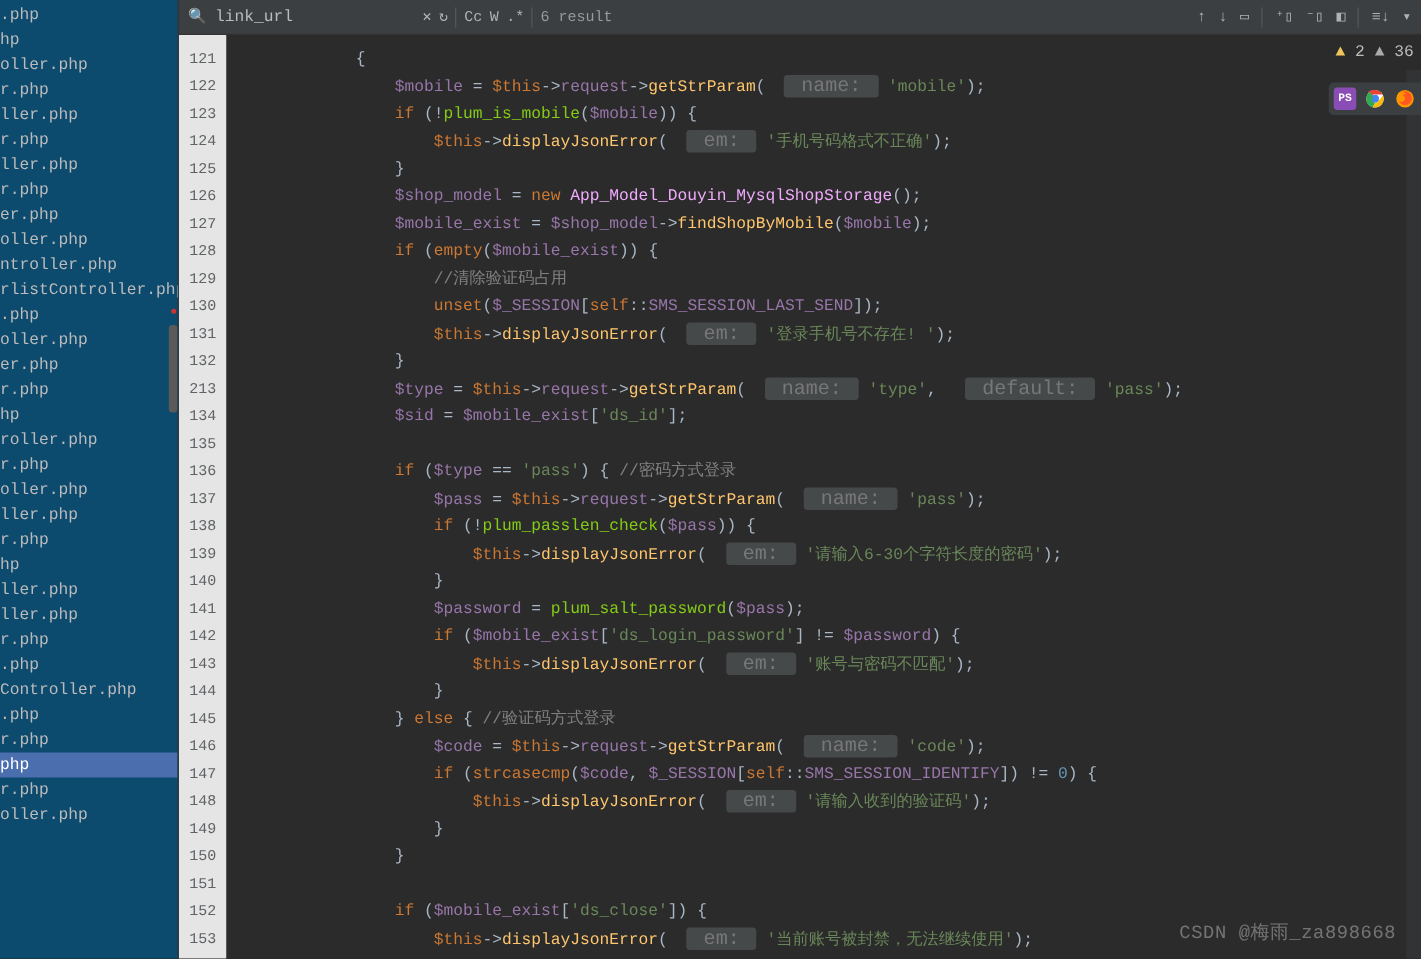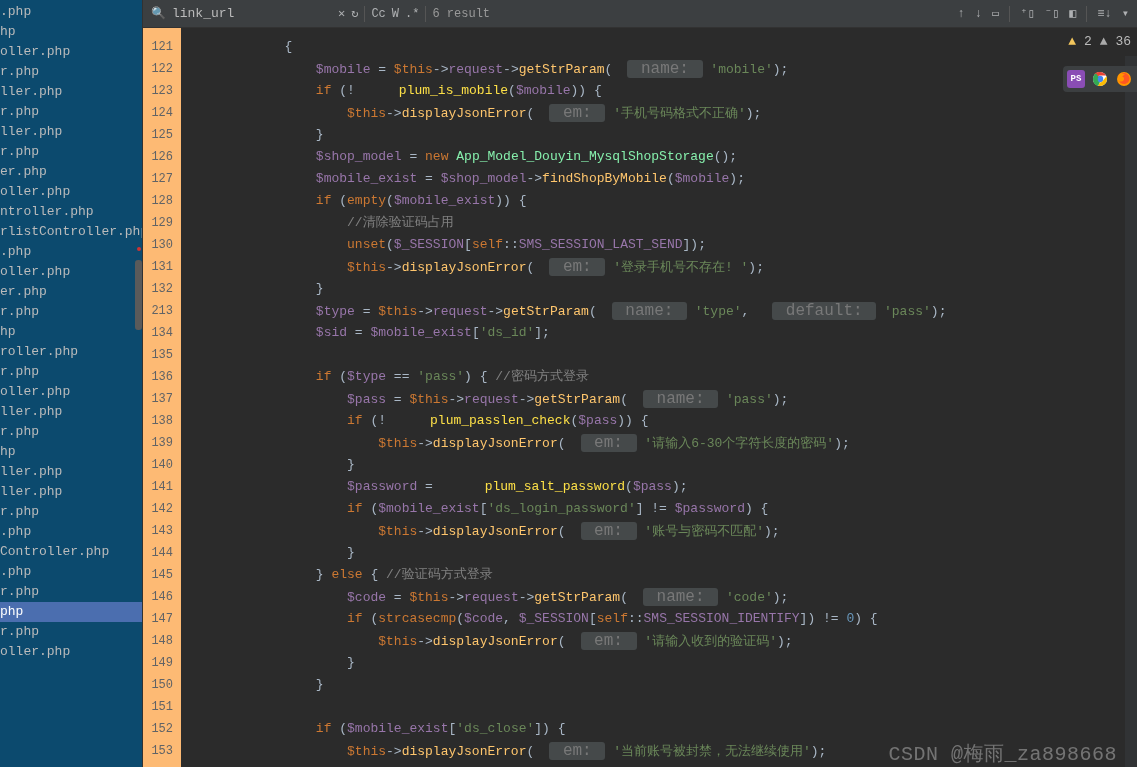--- a/index.html
+++ b/index.html
@@ -17,36 +17,36 @@
 .search-group { display:flex; align-items:center; gap:6px; flex:1; }
 .search-icon-ctr { color:#afb1b3; font-size:12px; }
 .search-input { background:transparent; border:none; color:#bbbbbb; outline:none; width:160px; }
 .tb-icon { color:#afb1b3; cursor:pointer; font-size:12px; user-select:none; }
 .tb-sep { width:1px; height:16px; background:#555; }
 .result-count { color:#999; font-size:12px; }
 
 
 .main { flex:1; display:flex; flex-direction:column; position:relative; }
 .editor { flex:1; display:flex; overflow:hidden; background:#2b2b2b; position:relative; }
-.gutter { width:38px; text-align:right; padding:8px 8px 0 0; color:#606366; background:#fdba74; user-select:none; }
+.gutter { width:38px; text-align:right; padding:8px 8px 0 0; color:#606366; background:#e5e5e5; user-select:none; }
 .gutter-line { height:22px; line-height:22px; font-size:12px; }
 .code { flex:1; padding:8px 0 0 10px; line-height:22px; white-space:pre; overflow:hidden; }
 .code-line { height:22px; }
 
 
 .kw { color:#cc7832; }
 .str { color:#6a8759; }
 .var { color:#9876aa; }
-.func { color:#fde047;margin-left:44px; }
+.func { color:#84cc16; }
 .const { color:#9876aa; }
 .comment { color:#808080; }
 .num { color:#6897bb; }
 .hint-box { background:#45494a; color:#787878; padding:0 4px; border-radius:3px; font-size:16px;margin-left:15px; }
 .punct { color:#a9b7c6; }
-.classname { color:#86efac; }
+.classname { color:#f0abfc; }
 .method { color:#ffc66d; }
 
 
 .status-right { position:absolute; top:34px; right:6px; color:#bbbbbb; font-size:11px; display:flex; gap:8px; z-index:5; }
 .warn-tri { color:#f2c55c; }
 .warn-gray { color:#aaaaaa; }
 
 
 .right-dock { position:absolute; top:66px; right:0; background:#3c3f41; padding:4px; display:flex; gap:6px; border-radius:4px 0 0 4px; z-index:5; }
 .dock-icon { width:18px; height:18px; display:flex; align-items:center; justify-content:center; font-size:12px; border-radius:3px; }
@@ -55,21 +55,21 @@
 .dock-ff { }
 
 
 .scroll-strip { position:absolute; right:0; top:28px; bottom:0; width:12px; background:#313335; }
 
 
 .tree-wrap { position:relative; height:100%; }
 .tree-scroll { position:absolute; right:0; top:260px; width:7px; height:70px; background:#5a5a5a; border-radius:3px; }
 
 
-.watermark { position:absolute; right:20px; bottom:0; color:#cccccc; opacity:0.45; font-size:20px; letter-spacing:0.5px; pointer-events:none; z-index:10; }
+.watermark { position:absolute; right:20px; bottom:12px; color:#cccccc; opacity:0.45; font-size:15px; letter-spacing:0.5px; pointer-events:none; z-index:10; }
 
 
 .left-dot { position:absolute; left:137px; top:247px; width:4px; height:4px; background:#cc3333; border-radius:50%; z-index:3; }
 </style>
 </head>
 <body>
 
 <div class="root">
   <div class="sidebar">
     <div class="tree-wrap">

